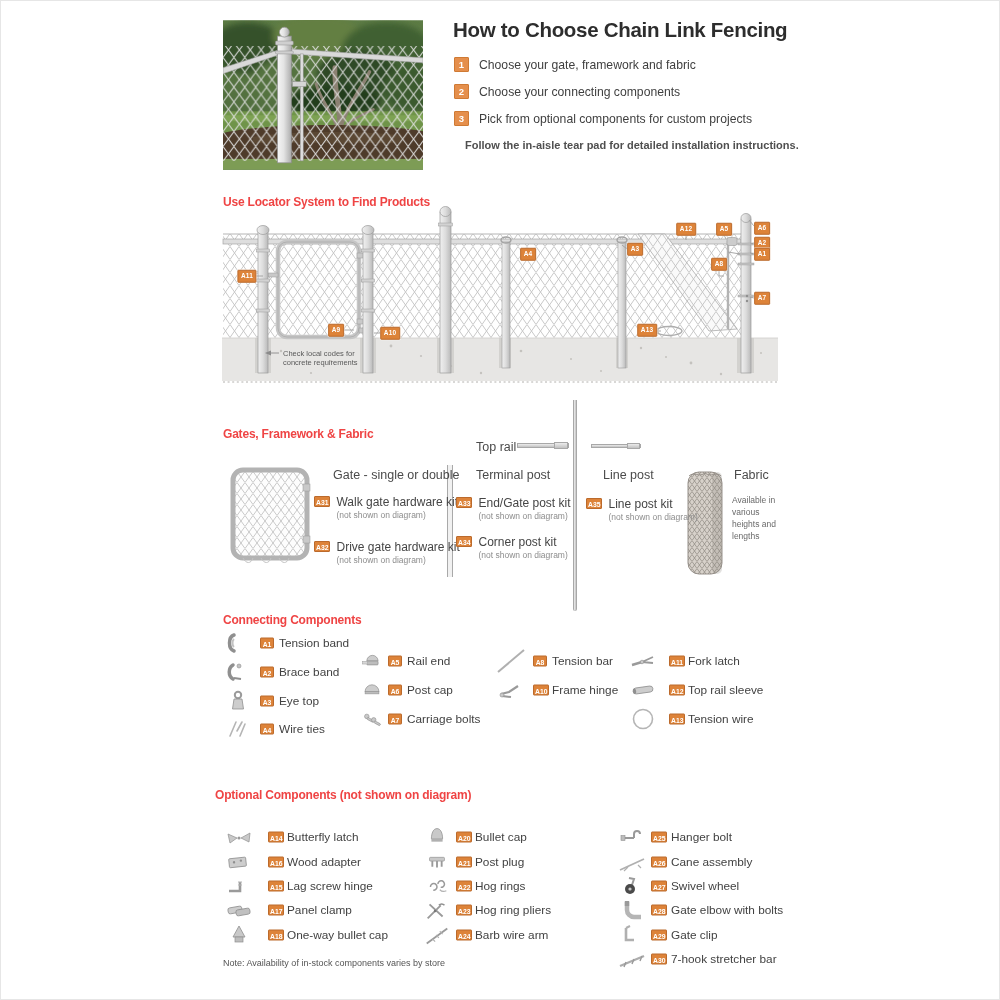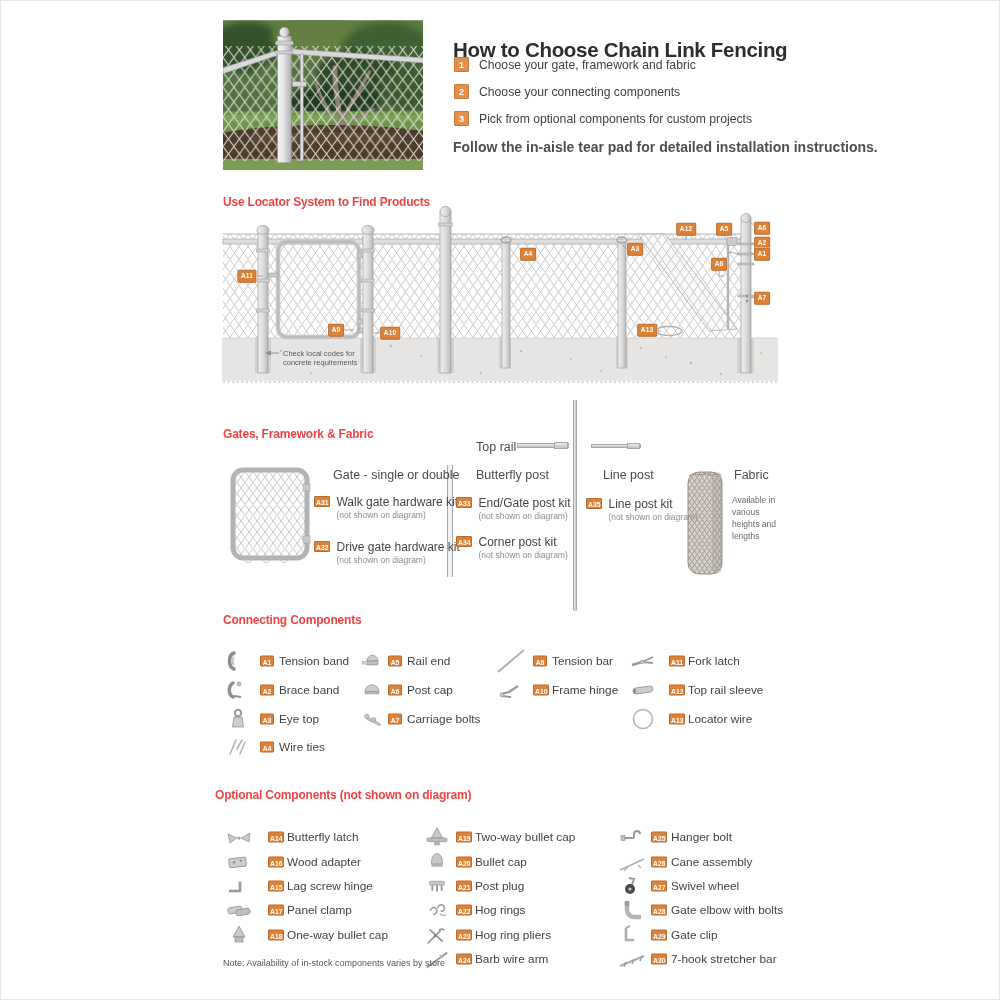--- a/index.html
+++ b/index.html
@@ -1,27 +1,27 @@
 <!DOCTYPE html>
 <html><head>
 <meta charset="utf-8">
 <style>
   html,body{margin:0;padding:0;background:#fff;}
   .page{position:relative;width:1000px;height:1000px;background:#ffffff;
         font-family:"Liberation Sans",sans-serif;border:1px solid #e6e6e6;
         box-sizing:border-box;overflow:hidden;}
   .abs{position:absolute;}
-  .main-title{font-size:20.5px;font-weight:700;color:#2d2d2d;letter-spacing:-.3px;margin-top:20px;}
+  .main-title{font-size:20.5px;font-weight:700;color:#2d2d2d;letter-spacing:-.3px;}
   .sec-title{font-size:12px;font-weight:700;color:#ef4444;letter-spacing:-.2px;}
   .step-row{position:absolute;left:453px;display:flex;align-items:center;gap:10px;}
   .step-sq{width:15px;height:15px;background:#e58f4c;border:1px solid #cf7a34;color:#fff;
            font-size:9.5px;font-weight:700;display:flex;align-items:center;justify-content:center;
            box-sizing:border-box;border-radius:1px;}
   .step-label{font-size:12.2px;color:#3f3f3f;}
-  .tearpad-note{font-size:14px;font-weight:700;color:#4f4f4f;}
+  .tearpad-note{font-size:11px;font-weight:700;color:#4f4f4f;margin-left:12px;}
   .callout-layer{position:absolute;inset:0;pointer-events:none;}
   .callout{position:absolute;transform:translate(-50%,-50%);background:#dd8339;color:#ffffff;
            font-size:6.5px;font-weight:700;line-height:1;padding:2px 2.5px;border:1px solid #bb6a2c;
            border-radius:1px;letter-spacing:.2px;box-shadow:0 0 0 .5px rgba(255,255,255,.65);}
   .lbadge{display:inline-block;min-width:14px;height:11px;line-height:11px;background:#dd8339;
           color:#fff;font-size:6.8px;font-weight:700;text-align:center;border:1px solid #bb6a2c;
           border-radius:1px;box-sizing:border-box;padding:0 1px;}
   .grp-heading{font-size:12.5px;color:#4b4b4b;}
   .gitem{position:absolute;display:flex;gap:6px;align-items:flex-start;}
   .gtext .glabel{font-size:12px;color:#454545;line-height:1.1;}
@@ -286,21 +286,21 @@
         <path d="M2.5 0 5 3.5 2.5 7 0 3.5Z" fill="none" stroke="#8d867f" stroke-width=".7"></path>
       </pattern>
     </defs>
     <rect x="1" y="5" width="34" height="102" rx="11" fill="#d7d1ca" stroke="#97918b" stroke-width="1"></rect>
     <rect x="1" y="5" width="34" height="102" rx="11" fill="url(#fmesh)"></rect>
     <rect x="25" y="5" width="10" height="102" rx="5" fill="#8d867f" opacity=".25"></rect>
     <path d="M2 9c5-5 10 2 16-3 6 5 12-2 16 3" stroke="#97918b" fill="none" stroke-width="1"></path>
   </svg>
 
   <div class="abs grp-heading" style="left:332px;top:467px">Gate - single or double</div>
-  <div class="abs grp-heading" style="left:475px;top:467px">Butterfly post</div>
+  <div class="abs grp-heading" style="left:475px;top:467px">Terminal post</div>
   <div class="abs grp-heading" style="left:602px;top:467px">Line post</div>
   <div class="abs grp-heading" style="left:733px;top:467px">Fabric</div>
 
   <div class="gitem" style="left:313px;top:495px">
     <span class="lbadge">A31</span>
     <span class="gtext">
         <span class="glabel" style="display:block">Walk gate hardware kit</span>
     <span class="gsub" style="display:block">(not shown on diagram)</span>
       </span>
   </div>
@@ -328,21 +328,21 @@
   <div class="gitem" style="left:585px;top:497px">
     <span class="lbadge">A35</span>
     <span class="gtext">
         <span class="glabel" style="display:block">Line post kit</span>
     <span class="gsub" style="display:block">(not shown on diagram)</span>
       </span>
   </div>
   <div class="abs fabric-desc" style="left:731px;top:494px">Available in various heights and lengths</div>
 
   <div class="abs sec-title" style="left:222px;top:612px">Connecting Components</div>
-  <div class="legend-col conn c1" style="left:222px;top:646px;width:130px">
+  <div class="legend-col conn c1" style="left:222px;top:628px;width:130px">
       <div class="legend-row">
         <span class="li-icon">
           <svg viewBox="0 0 30 24">
             <path d="M11 4C5 6 5 18 11 20" fill="none" stroke="#8f8f8f" stroke-width="3.5" stroke-linecap="round"></path>
             <path d="M11 8c-2 1.5-2 6.5 0 8" fill="none" stroke="#c2c2c2" stroke-width="2"></path>
           </svg>
         </span>
         <span class="lbadge li-badge">A1</span>
         <span class="li-label">Tension band</span>
       </div>
@@ -460,21 +460,21 @@
         <span class="lbadge li-badge">A12</span>
         <span class="li-label">Top rail sleeve</span>
       </div>
       <div class="legend-row">
         <span class="li-icon">
           <svg viewBox="0 0 30 24">
             <circle cx="15" cy="12" r="9.5" fill="none" stroke="#b5b5b5" stroke-width="1.6"></circle>
           </svg>
         </span>
         <span class="lbadge li-badge">A13</span>
-        <span class="li-label">Locator wire</span>
+        <span class="li-label">Tension wire</span>
       </div>
     </div>
 
   <div class="abs sec-title" style="left:214px;top:787px">Optional Components (not shown on diagram)</div>
   <div class="legend-col opt o1" style="left:220px;top:824px;width:180px">
       <div class="legend-row">
         <span class="li-icon">
           <svg viewBox="0 0 30 24">
             <path d="M4 9l9 4-7 5z" fill="#c9c9c9" stroke="#8f8f8f" stroke-width=".7"></path>
             <path d="M26 8l-9 5 8 4z" fill="#c9c9c9" stroke="#8f8f8f" stroke-width=".7"></path>
@@ -525,31 +525,20 @@
           </svg>
         </span>
         <span class="lbadge li-badge">A18</span>
         <span class="li-label">One-way bullet cap</span>
       </div>
     </div>
   <div class="legend-col opt o2" style="left:414px;top:824px;width:180px">
       <div class="legend-row">
         <span class="li-icon">
           <svg viewBox="0 0 30 24">
-            <path d="M15 2l6 11H9z" fill="#c9c9c9" stroke="#8f8f8f" stroke-width=".8"></path>
-            <rect x="4" y="13" width="22" height="4" rx="2" fill="#bdbdbd" stroke="#8f8f8f" stroke-width=".7"></rect>
-            <rect x="12" y="17" width="6" height="4" fill="#b0b0b0"></rect>
-          </svg>
-        </span>
-        <span class="lbadge li-badge">A19</span>
-        <span class="li-label">Two-way bullet cap</span>
-      </div>
-      <div class="legend-row">
-        <span class="li-icon">
-          <svg viewBox="0 0 30 24">
             <path d="M15 3c4 0 6 5 6 11H9c0-6 2-11 6-11z" fill="#c9c9c9" stroke="#8f8f8f" stroke-width=".8"></path>
             <rect x="9" y="14" width="12" height="3" fill="#b0b0b0"></rect>
           </svg>
         </span>
         <span class="lbadge li-badge">A20</span>
         <span class="li-label">Bullet cap</span>
       </div>
       <div class="legend-row">
         <span class="li-icon">
           <svg viewBox="0 0 30 24">

